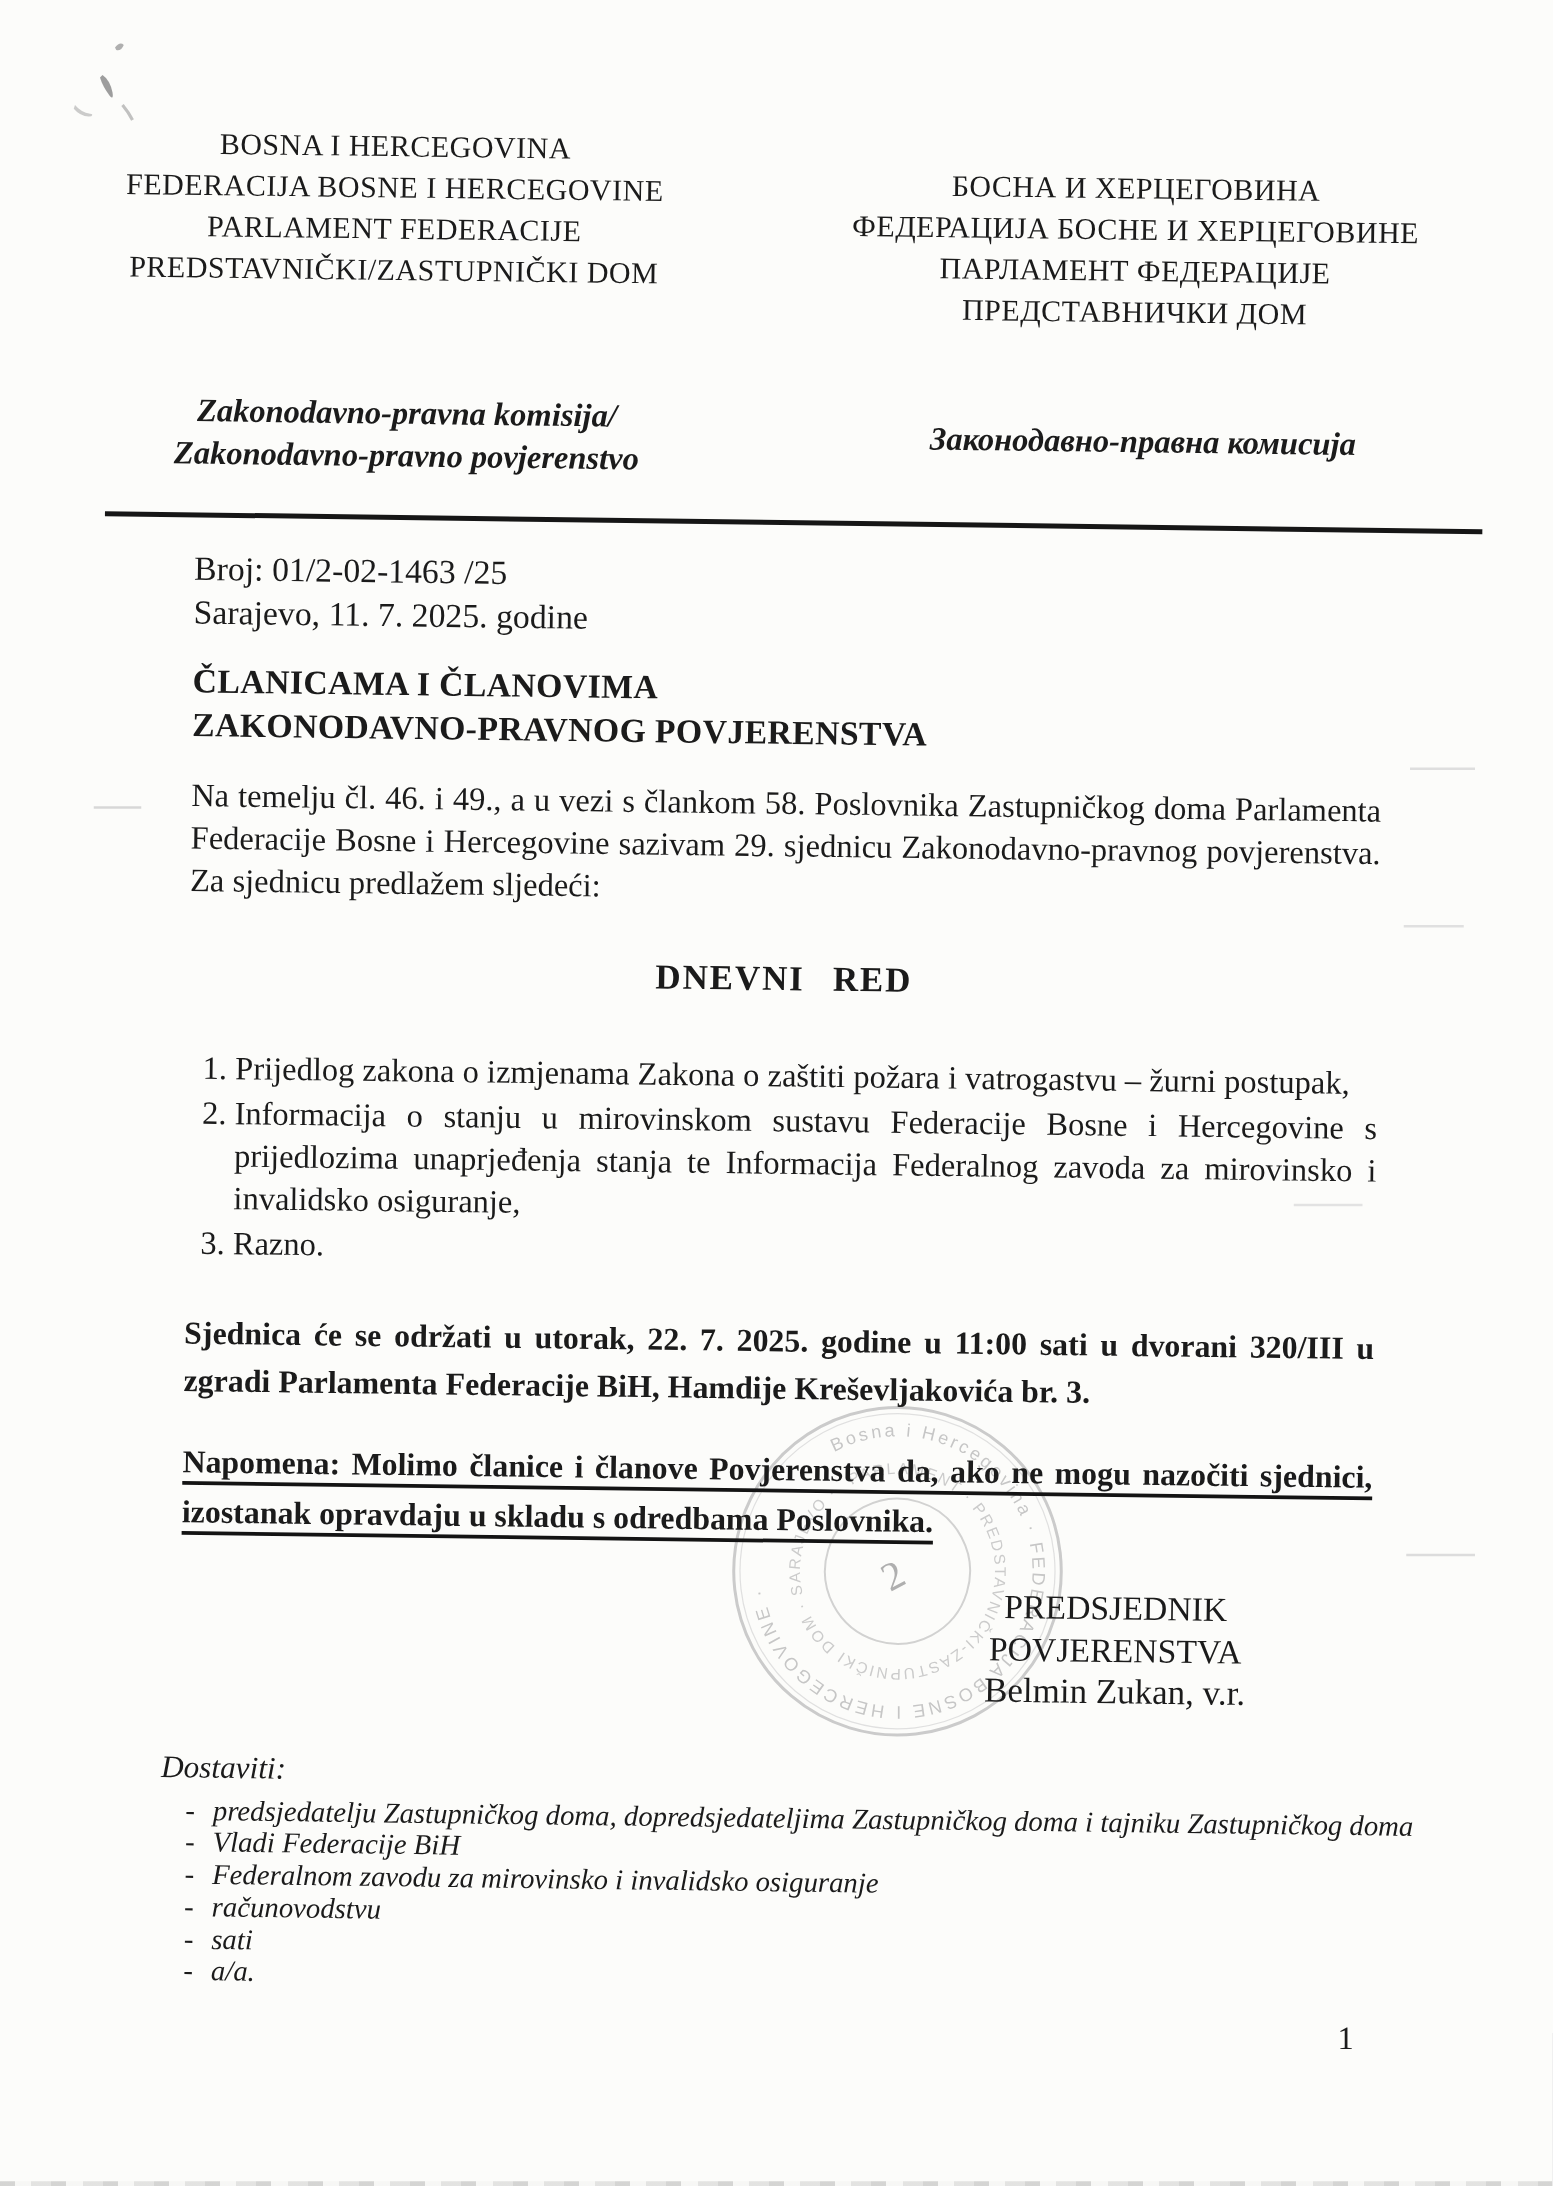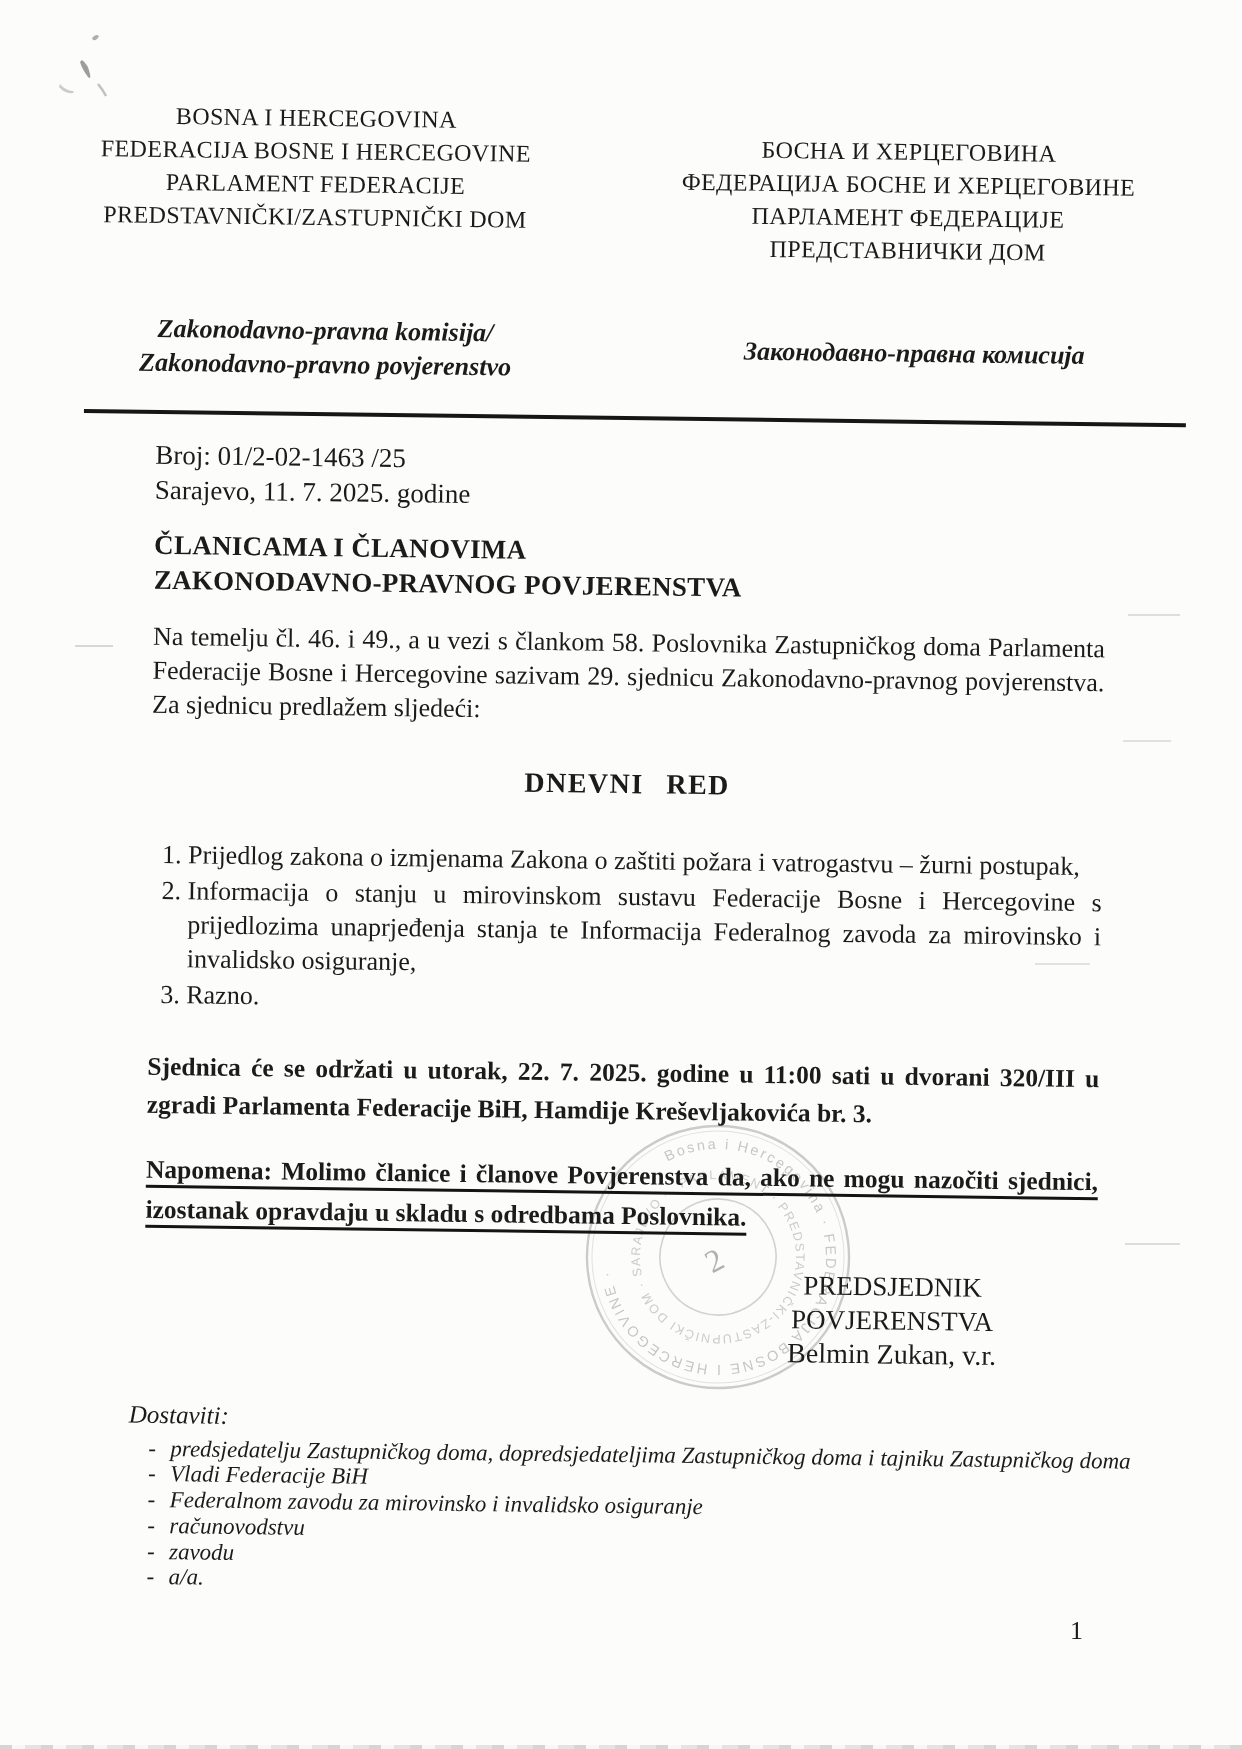--- a/index.html
+++ b/index.html
@@ -175,21 +175,21 @@
           <div class="dist-item">
           <span class="dist-dash">-</span>
           <span>Federalnom zavodu za mirovinsko i invalidsko osiguranje</span>
         </div>
           <div class="dist-item">
           <span class="dist-dash">-</span>
           <span>računovodstvu</span>
         </div>
           <div class="dist-item">
           <span class="dist-dash">-</span>
-          <span>zavodu</span>
+          <span>sati</span>
         </div>
           <div class="dist-item">
           <span class="dist-dash">-</span>
           <span>a/a.</span>
         </div>
         </div>
     </div>
 
   </div>
 

